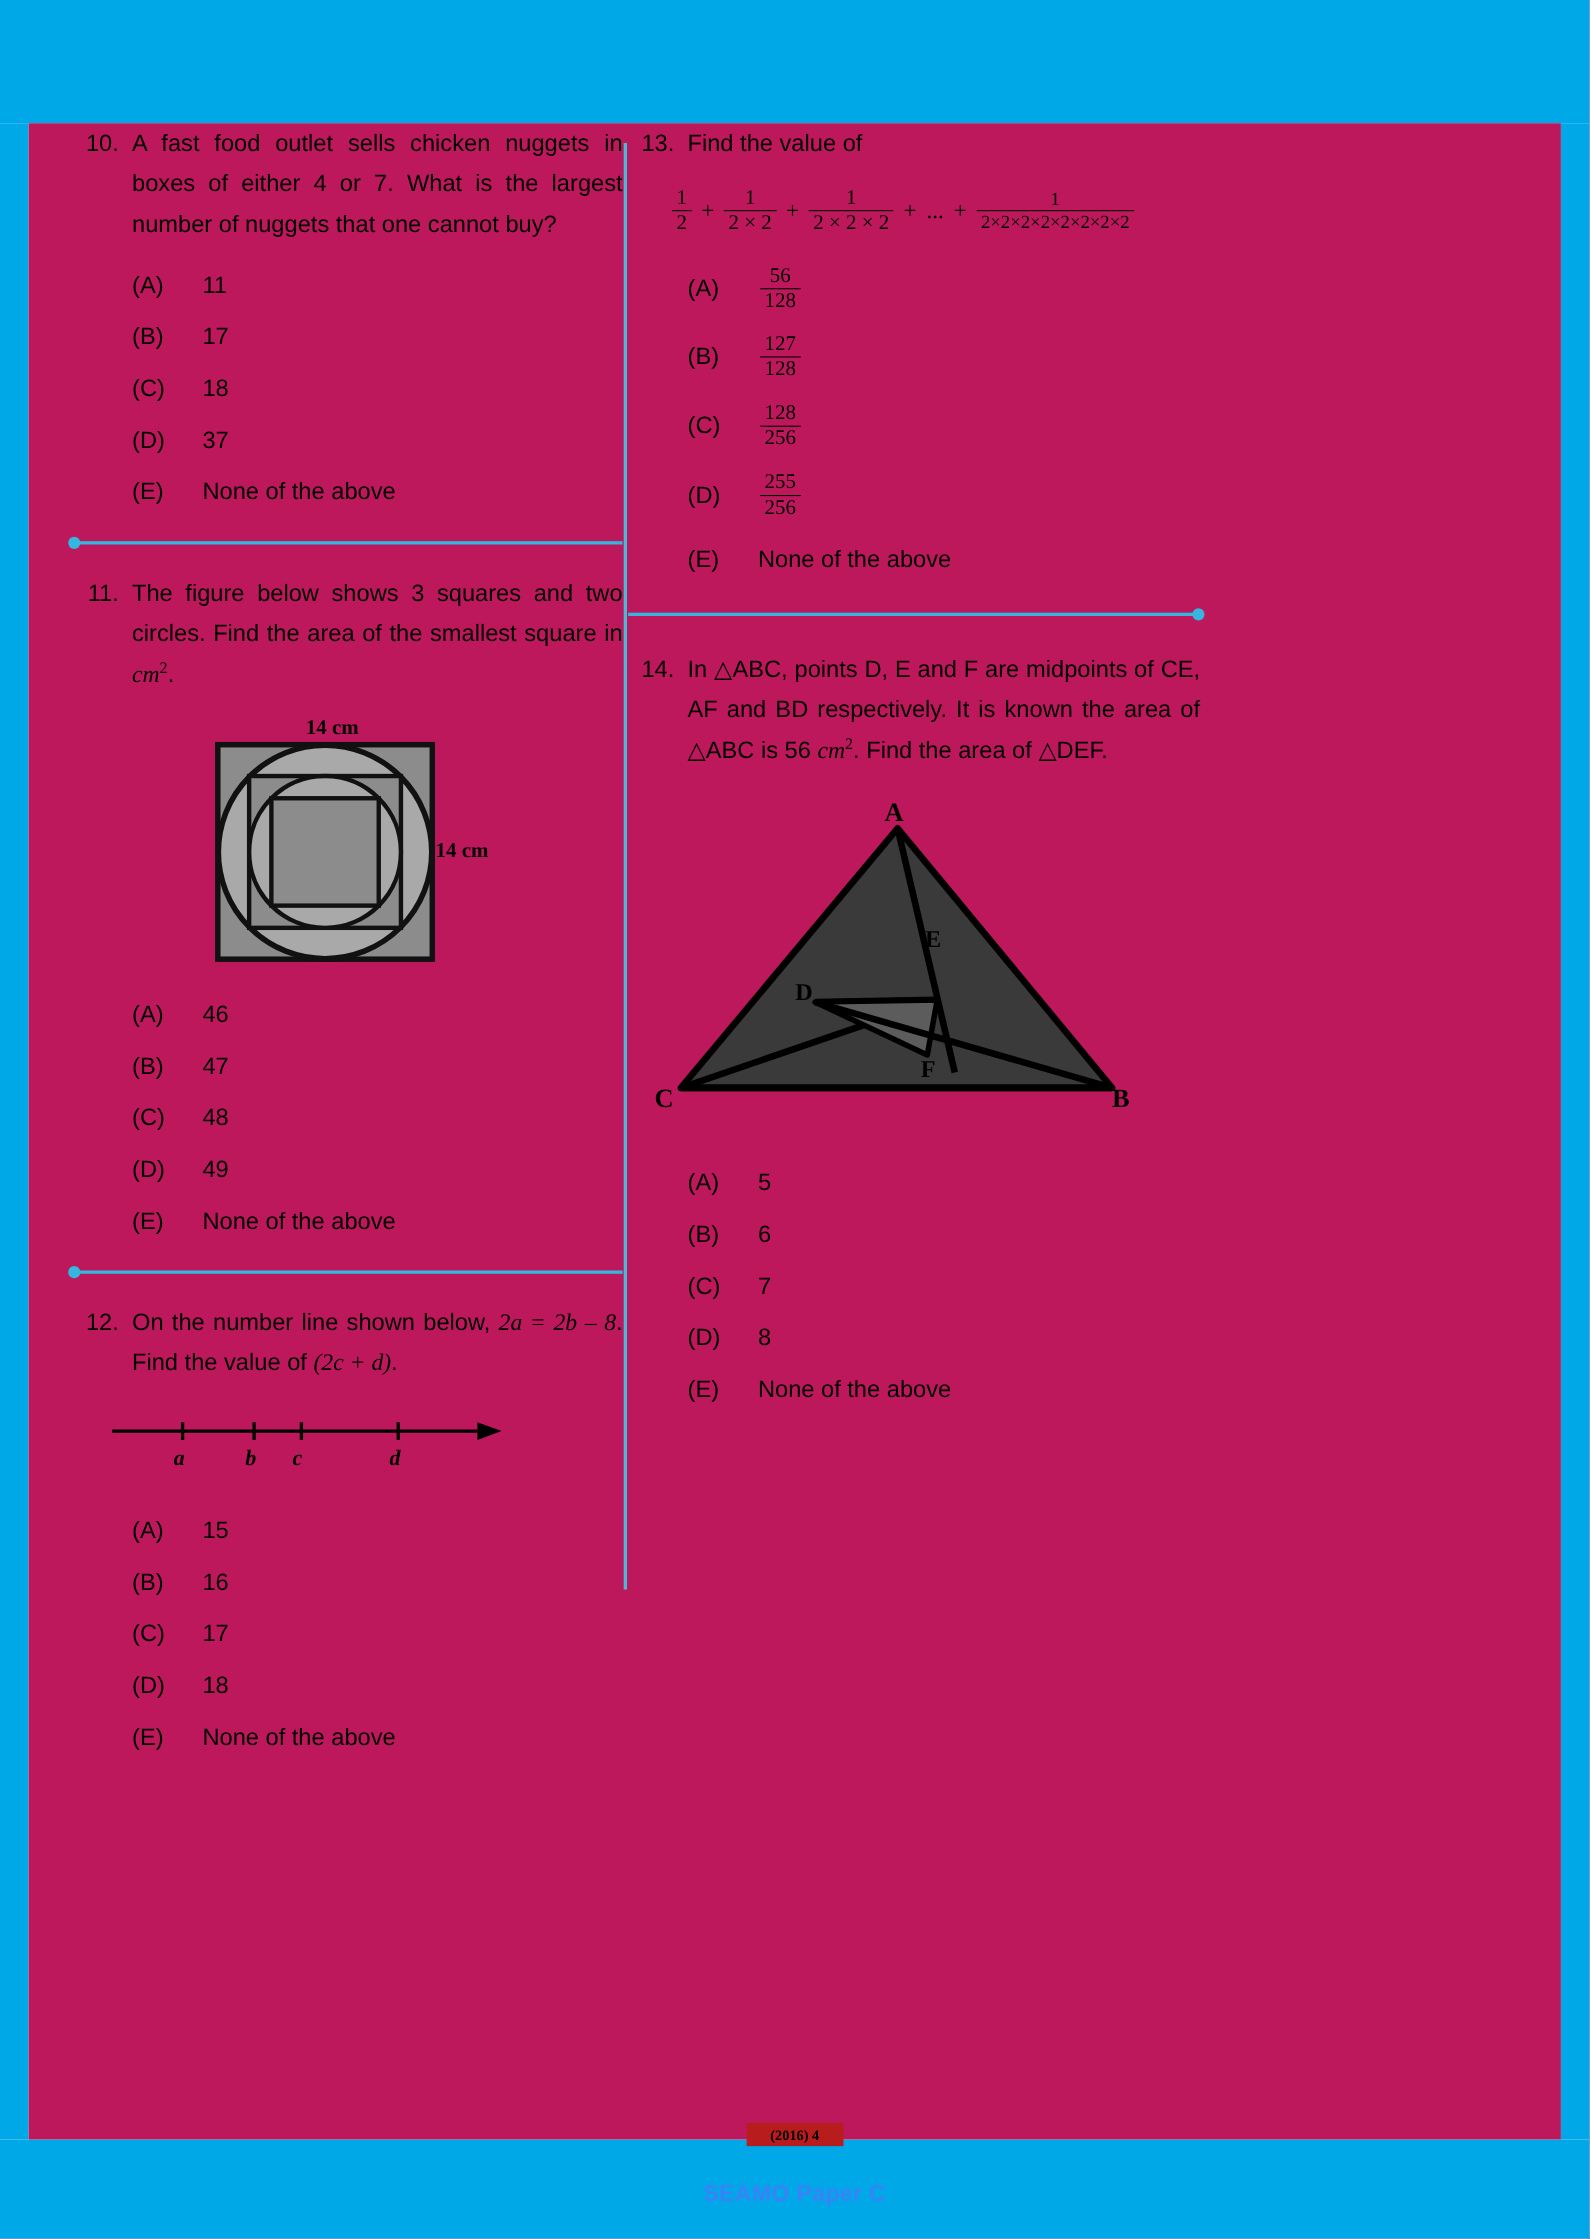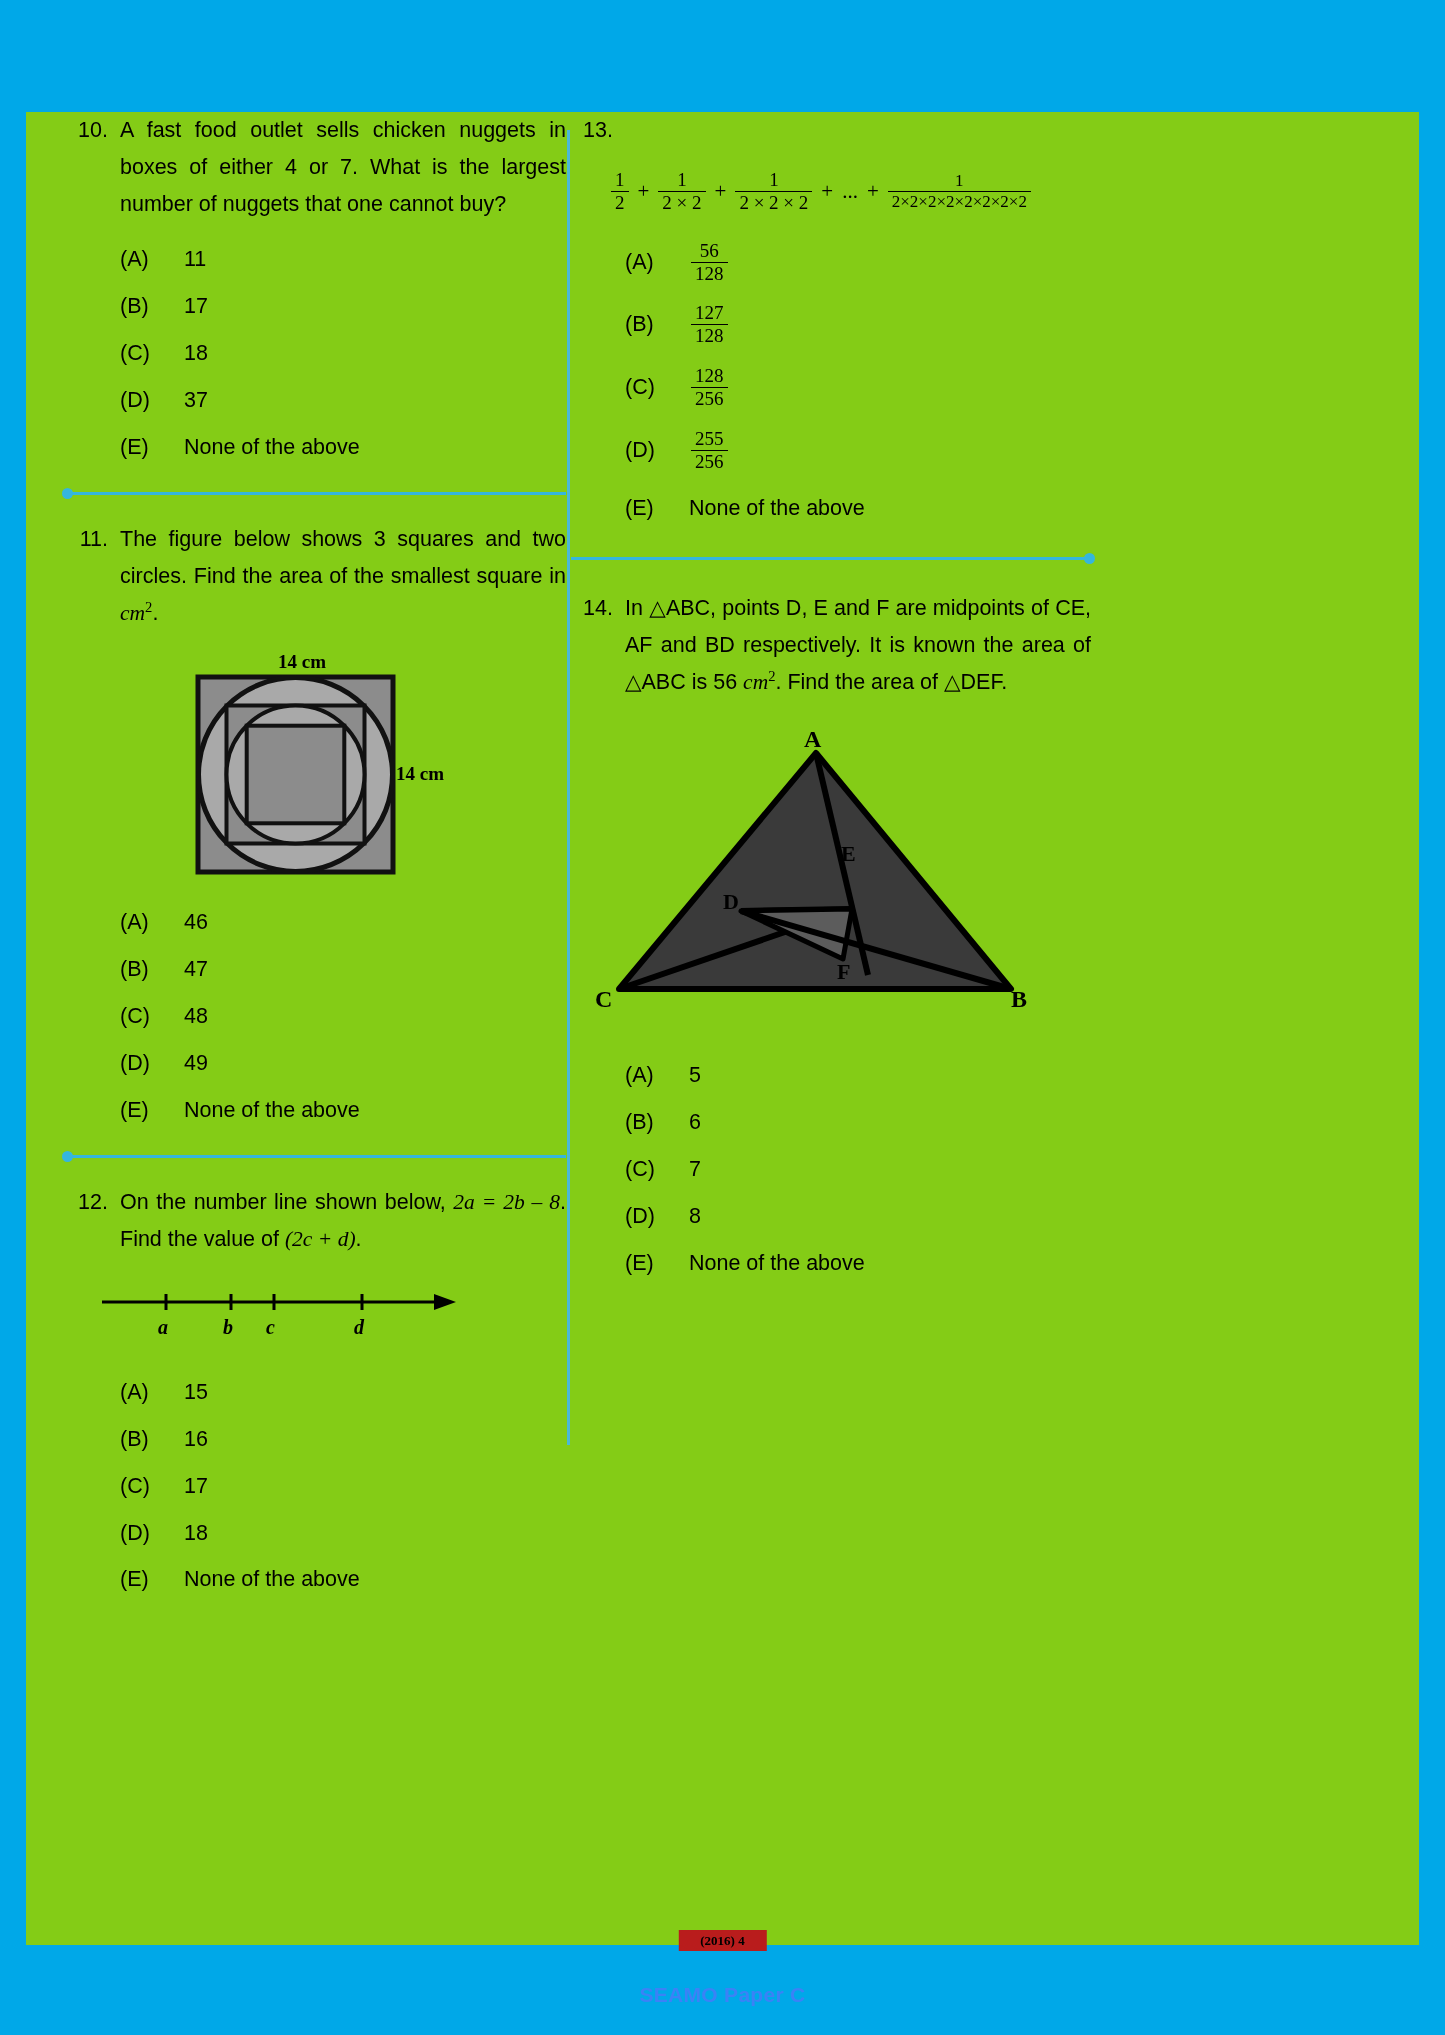--- a/index.html
+++ b/index.html
@@ -23,21 +23,21 @@
   .edge-left {
     position:absolute; left:0; top:112px; width:26px; bottom:90px;
     background:#00A8E8;
   }
   .edge-right {
     position:absolute; right:0; top:112px; width:26px; bottom:90px;
     background:#00A8E8;
   }
   .sheet {
     position:absolute; left:26px; top:112px; right:26px; bottom:90px;
-    background:#84cc16;
+    background:#be185d;
   }
   
   .col {
     position:absolute; top:0;
     font-size:21.5px; line-height:1.72;
   }
   .col-left  { left:40px;  width:500px; }
   .col-right { left:545px; width:520px; }
   .vrule {
     position:absolute; left:541px; top:18px; width:3px; height:1315px;
@@ -253,20 +253,21 @@
       </div>
     </div>
 
   </div>
 
   <div class="col col-right">
 
     <div class="q">
       <div class="qhead">
         <div class="qnum">13.</div>
+        <div class="qtext nojust">Find the value of</div>
       </div>
 
       <div class="expr" style="margin-left:38px; margin-top:20px;">
         <span class="frac">
           <span class="num">1</span>
           <span class="den">2</span>
         </span>
         <span class="op">+</span>
         <span class="frac">
           <span class="num">1</span>

